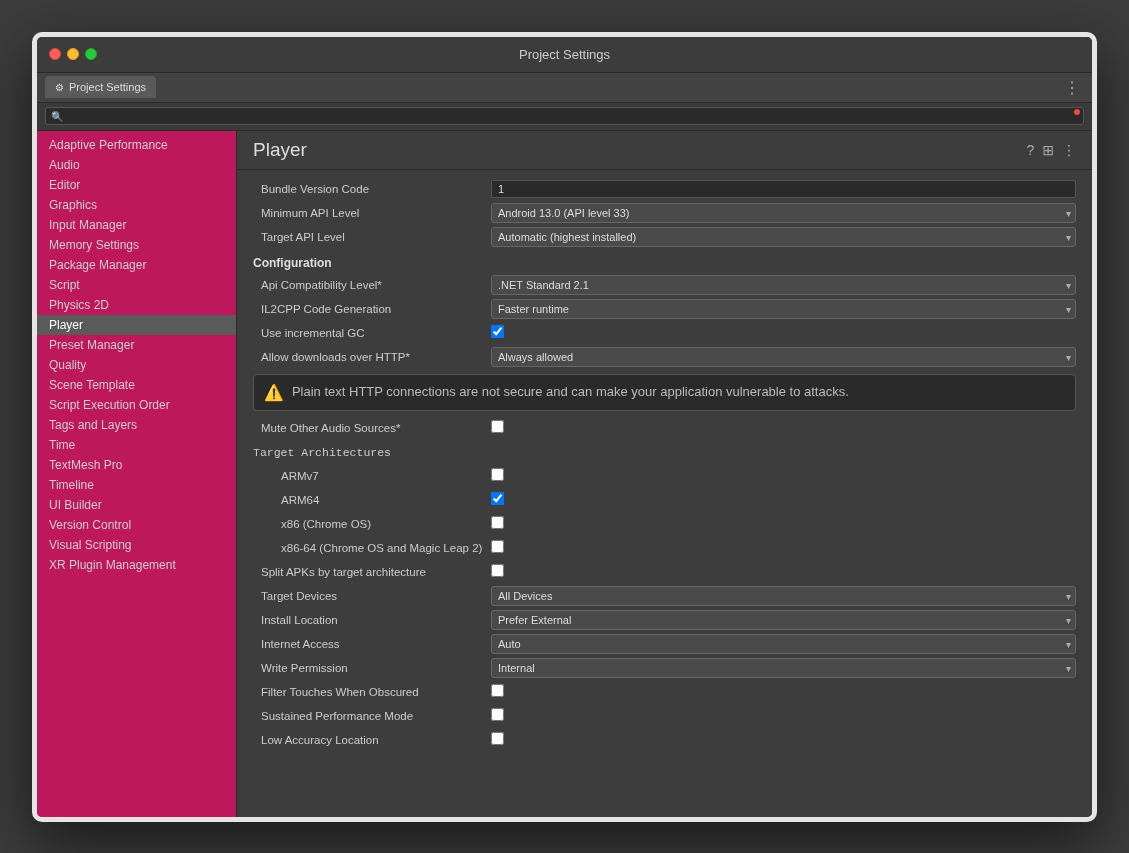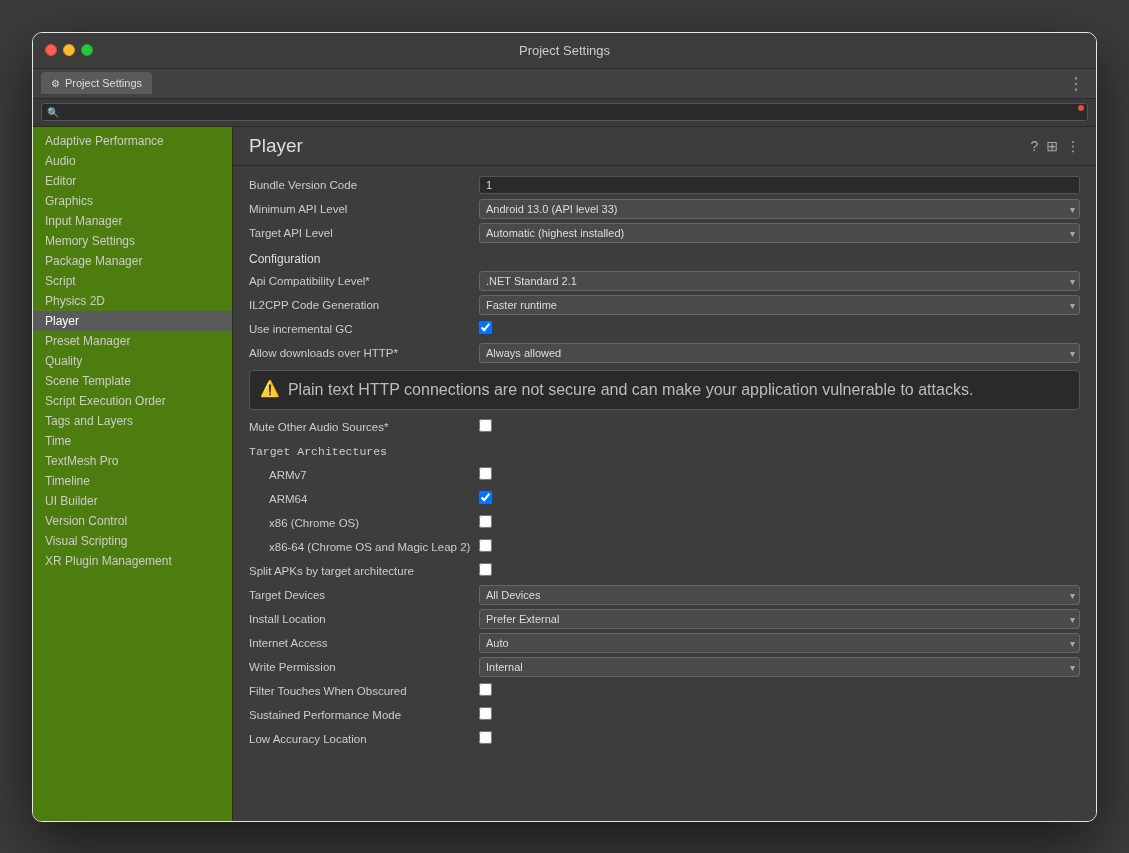--- a/index.html
+++ b/index.html
@@ -16,21 +16,21 @@
     }
     .window {
       width: 1065px;
       height: 790px;
       background: #3c3c3c;
       border-radius: 10px;
       box-shadow: 0 20px 60px rgba(0,0,0,0.6);
       display: flex;
       flex-direction: column;
       overflow: hidden;
-      border: 1px solid #e5e5e5;
+      border: 5px solid #e5e5e5;
     }
     .titlebar {
       height: 36px;
       background: #3c3c3c;
       display: flex;
       align-items: center;
       padding: 0 12px;
       position: relative;
       border-bottom: 1px solid #2a2a2a;
       flex-shrink: 0;
@@ -122,21 +122,21 @@
       background: #e74c3c;
       border-radius: 50%;
     }
     .content {
       display: flex;
       flex: 1;
       overflow: hidden;
     }
     .sidebar {
       width: 200px;
-      background: #4d7c0f;
+      background: #be185d;
       border-right: 1px solid #2a2a2a;
       overflow-y: auto;
       flex-shrink: 0;
       padding: 4px 0;
     }
     .sidebar::-webkit-scrollbar { width: 4px; }
     .sidebar::-webkit-scrollbar-track { background: #3c3c3c; }
     .sidebar::-webkit-scrollbar-thumb { background: #555; border-radius: 2px; }
     .sidebar-item {
       padding: 3px 12px;
@@ -190,20 +190,21 @@
       align-items: center;
       min-height: 22px;
       margin-bottom: 2px;
     }
     .field-label {
       width: 230px;
       color: #ccc;
       font-size: 11.5px;
       flex-shrink: 0;
       padding-right: 8px;
+      margin-left: 8px;
     }
     .field-label.indented { padding-left: 20px; }
     .field-value {
       flex: 1;
     }
     .text-input {
       width: 100%;
       background: #2a2a2a;
       border: 1px solid #555;
       border-radius: 2px;
@@ -236,21 +237,21 @@
       position: absolute;
       right: 5px;
       top: 50%;
       transform: translateY(-50%);
       color: #aaa;
       font-size: 10px;
       pointer-events: none;
     }
     .section-header {
       font-size: 12px;
-      font-weight: 400;
+      font-weight: 700;
       color: #ddd;
       padding: 6px 0 4px 0;
     }
     .checkbox-field {
       width: 13px;
       height: 13px;
       cursor: pointer;
     }
     .warning-box {
       background: #2a2a2a;
@@ -262,21 +263,21 @@
       gap: 8px;
       margin: 6px 0;
     }
     .warning-icon {
       font-size: 16px;
       flex-shrink: 0;
       margin-top: 0px;
     }
     .warning-text {
       color: #bbb;
-      font-size: 16px;
+      font-size: 13px;
       line-height: 1.4;
     }
     .arch-section-label {
       color: #ccc;
       font-size: 11.5px;
       padding: 4px 0 2px 0;
       width: 230px;
       font-family: Liberation Mono, monospace;
     }
   </style>

